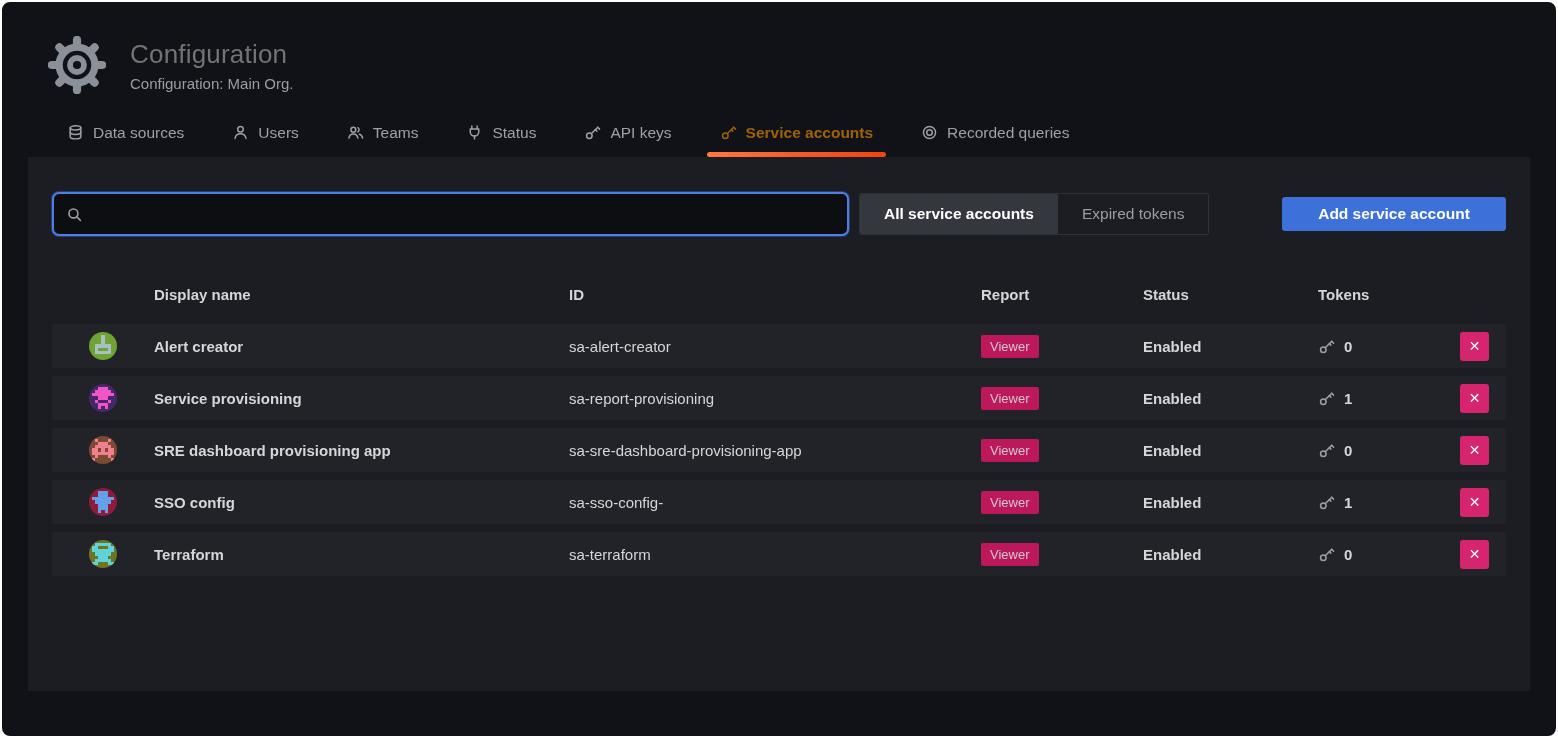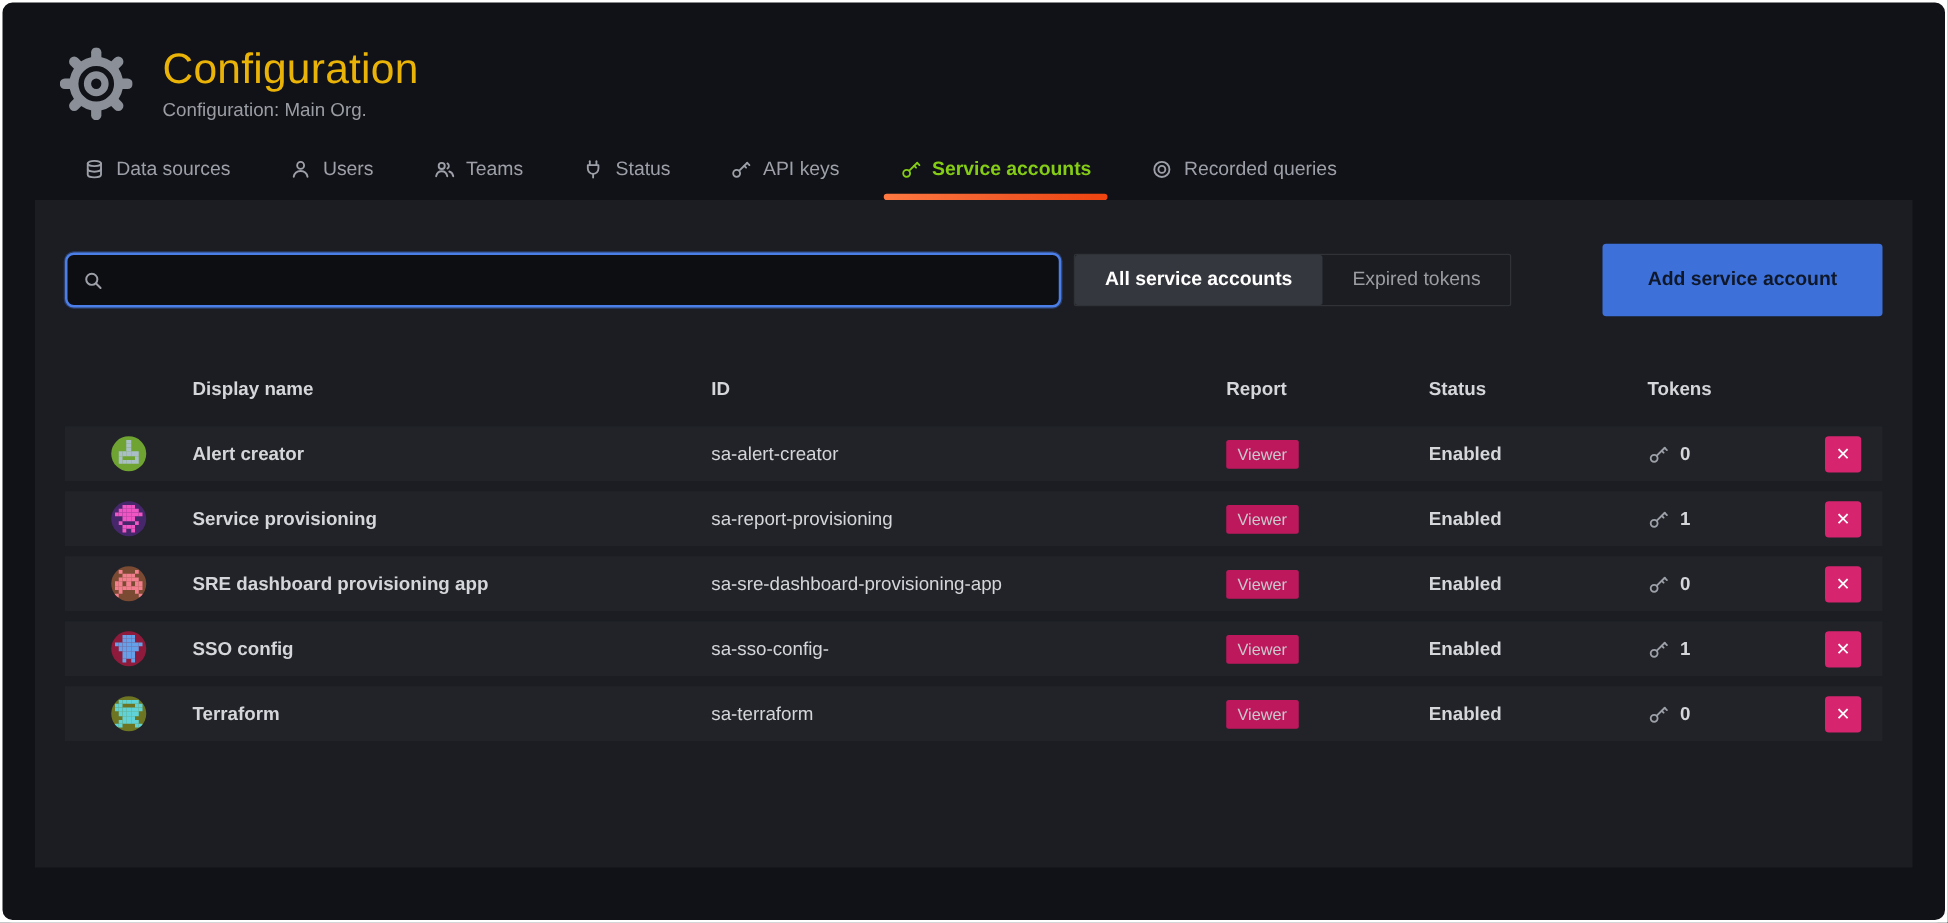--- a/index.html
+++ b/index.html
@@ -12,32 +12,32 @@
     border: 2px solid #ffffff;
     border-radius: 10px;
     overflow: hidden;
   }
 
   
   .page-header { display: flex; align-items: center; gap: 24px; padding: 34px 0 0 46px; }
   .gear-wrap { width: 58px; height: 58px; color: #8b8f98; flex: none; }
   .gear-wrap svg { width: 58px; height: 58px; display: block; }
   .header-texts { display: flex; flex-direction: column; gap: 5px; }
-  .page-title { font-size: 34px; font-weight: 500; color: #eab308; letter-spacing: .2px; }
+  .page-title { font-size: 26px; font-weight: 500; color: #737373; letter-spacing: .2px; }
   .page-subtitle { font-size: 15px; color: #9b9da5; }
 
   
   .tab-bar { display: flex; align-items: stretch; height: 49px; margin-top: 14px; padding-left: 52px; }
   .tab {
     position: relative; display: flex; align-items: center; gap: 9px;
     padding: 0 13px; margin-right: 22px; cursor: pointer;
     color: #9da0a8; font-size: 15.5px;
   }
   .tab svg { width: 17px; height: 17px; flex: none; }
-  .tab.active { color: #84cc16; font-weight: 700; }
+  .tab.active { color: #a16207; font-weight: 700; }
   .tab .underline { display: none; }
   .tab.active .underline {
     display: block; position: absolute; left: 0; right: 0; bottom: 0; height: 5px;
     border-radius: 3px;
     background: linear-gradient(90deg, #ff7941 0%, #f05a28 55%, #ef4410 100%);
   }
 
   
   .panel {
     margin: 0 26px 5px 26px; height: 534px;
@@ -66,22 +66,22 @@
     display: flex; align-items: stretch; height: 42px; margin-left: 10px;
     border: 1px solid #2f3237; border-radius: 2px; background: var(--bg-panel, #1b1d22);
   }
   .filter-option {
     display: flex; align-items: center; padding: 0 24px;
     font-size: 15.5px; color: #9b9da3; cursor: pointer; border-radius: 2px;
   }
   .filter-option.active { background: #35373e; color: #ffffff; font-weight: 700; }
 
   .add-btn {
-    margin-left: auto; height: 58px; width: 224px; border: none; cursor: pointer;
-    background: var(--primary-blue, #3d71d9); color: #0f172a;
+    margin-left: auto; height: 34px; width: 224px; border: none; cursor: pointer;
+    background: var(--primary-blue, #3d71d9); color: #ffffff;
     font-size: 15.5px; font-weight: 700; font-family: inherit;
     border-radius: 3px; display: flex; align-items: center; justify-content: center;
   }
 
   
   .table { margin-top: 38px; }
   .grid-row {
     display: grid;
     grid-template-columns: 102px 415px 412px 162px 175px 1fr 46px;
     align-items: center;

